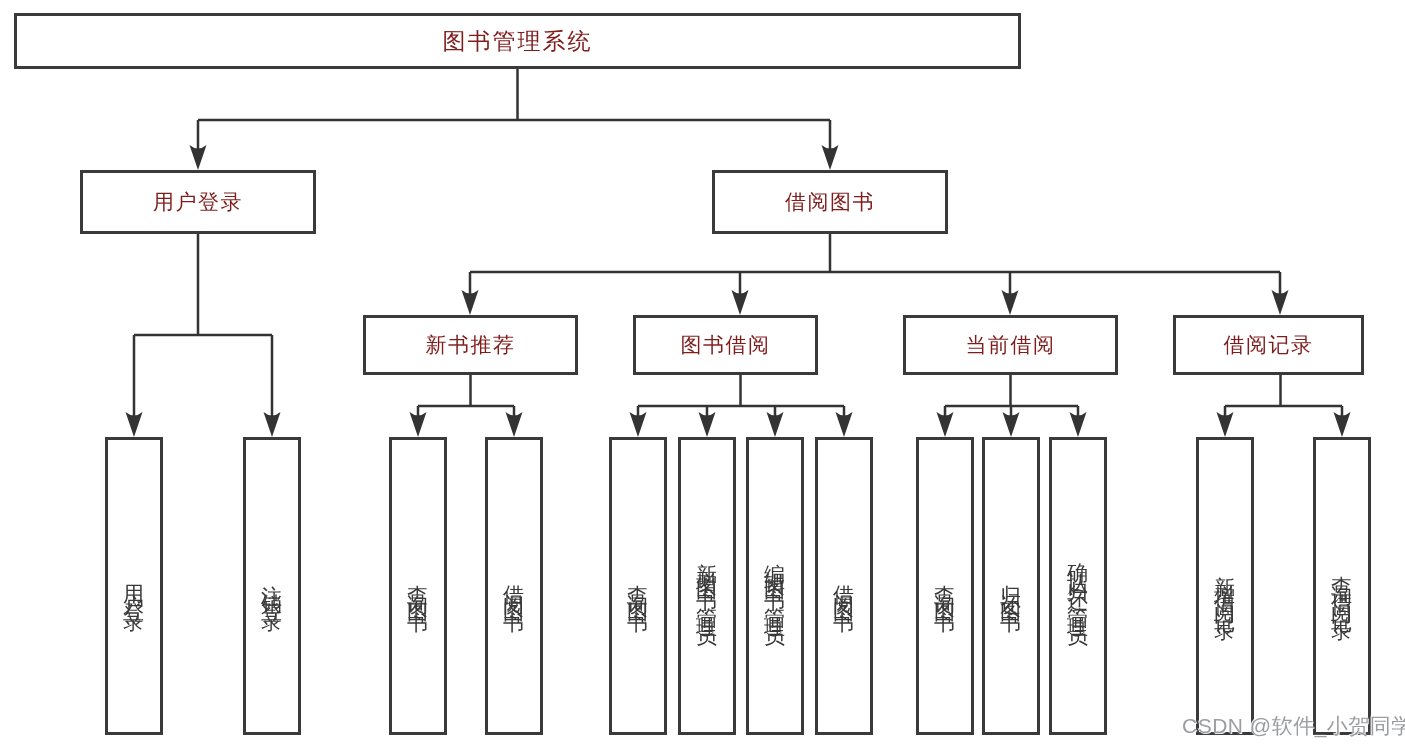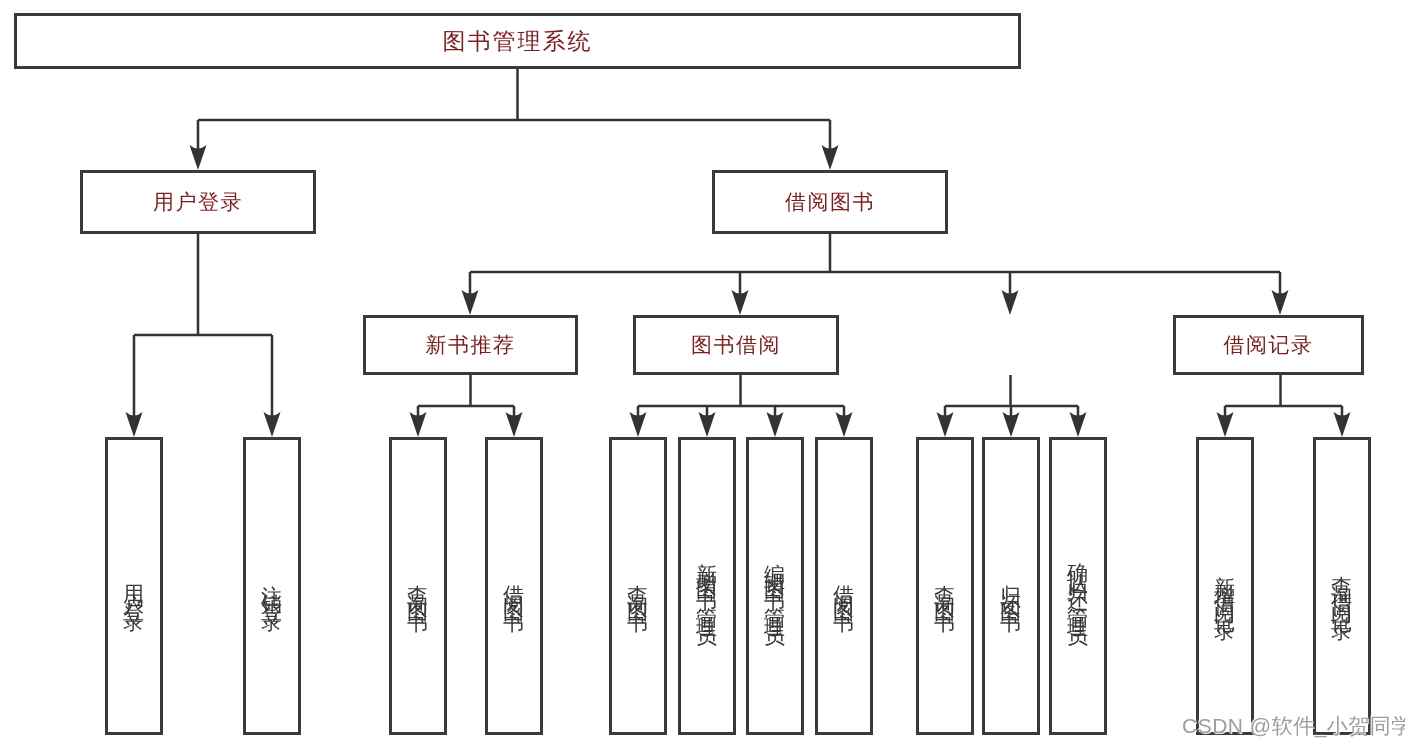--- a/index.html
+++ b/index.html
@@ -67,22 +67,25 @@
   <div class="node" style="left:80px;top:170px;width:236px;height:64px">
     <span>用户登录</span>
   </div>
   <div class="node" style="left:712px;top:170px;width:236px;height:64px">
     <span>借阅图书</span>
   </div>
 
   <div class="node" style="left:363px;top:315px;width:215px;height:60px">
     <span>新书推荐</span>
   </div>
-  <div class="node" style="left:633px;top:315px;width:206px;height:60px">
+  <div class="node" style="left:633px;top:315px;width:185px;height:60px">
     <span>图书借阅</span>
+  </div>
+  <div class="node" style="left:903px;top:315px;width:215px;height:60px">
+    <span>当前借阅</span>
   </div>
   <div class="node" style="left:1173px;top:315px;width:191px;height:60px">
     <span>借阅记录</span>
   </div>
 
   <div class="leaf" style="left:105px">
     <span>用户登录</span>
   </div>
   <div class="leaf" style="left:243px">
     <span>注销登录</span>

